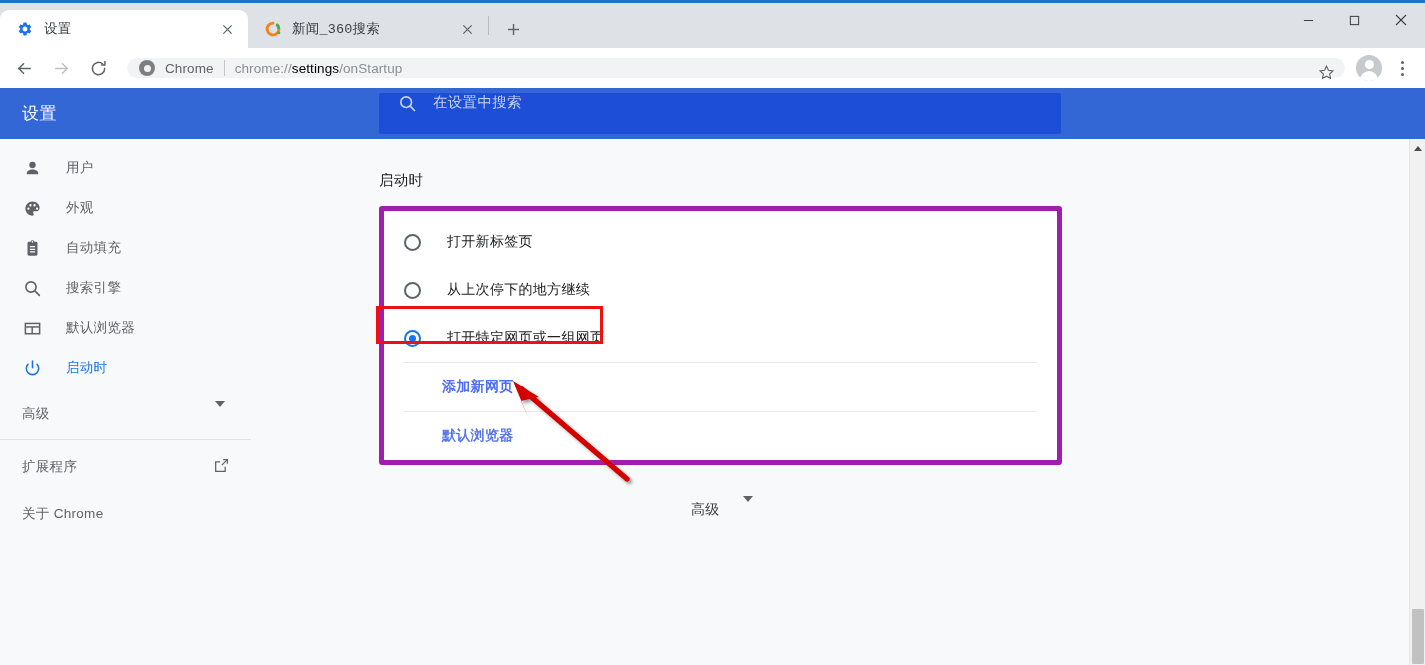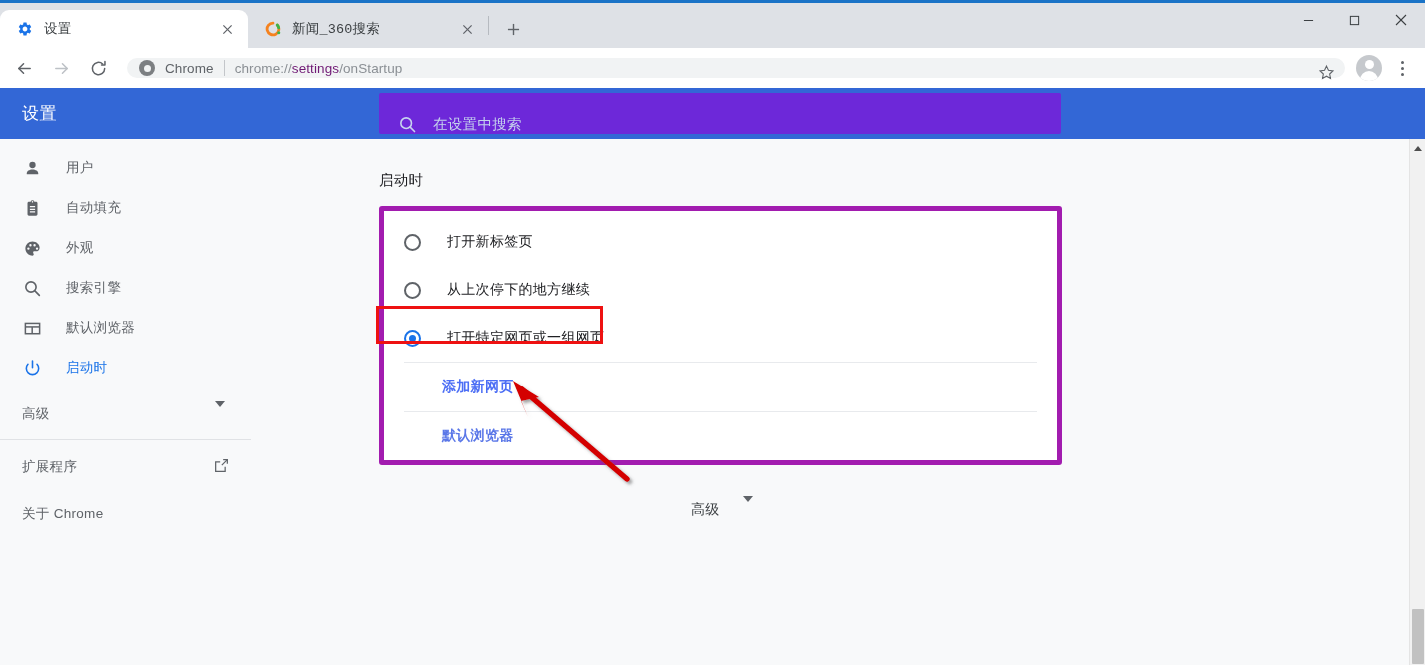--- a/index.html
+++ b/index.html
@@ -131,21 +131,21 @@
     width: 1px; height: 16px;
     background: #c3c6ca;
     margin: 0 10px;
   }
   .omni-url {
     font-size: 13.5px;
     color: #8a8f94;
     white-space: nowrap;
     letter-spacing: .1px;
   }
-  .omni-url b { color: #701a75; font-weight: 400; }
+  .omni-url b { color: #000000; font-weight: 400; }
   .star-btn {
     position: absolute; right: 8px; top: 3px;
     width: 22px; height: 22px;
     display: flex; align-items: center; justify-content: center;
     color: #5f6368;
   }
   .avatar {
     width: 26px; height: 26px;
     flex: 0 0 26px;
     border-radius: 50%;
@@ -188,23 +188,23 @@
   }
   .settings-title {
     margin-left: 22px;
     font-size: 17px;
     color: #ffffff;
     letter-spacing: .4px;
   }
   .settings-search {
     position: absolute; left: 379px; top: 90px;
     width: 682px; height: 41px;
-    background: #6d28d9;
+    background: #1d4ed8;
     border-radius: 2px;
-    display: flex; align-items: flex-end;
+    display: flex; align-items: flex-start;
     padding-left: 18px;
   }
   .settings-search .sicon {
     width: 20px; height: 20px;
     margin-right: 16px;
     color: #c7d4ef;
     display: flex; align-items: center; justify-content: center;
   }
   .settings-search .splaceholder {
     font-size: 14.5px;
@@ -507,33 +507,33 @@
             <circle cx="12" cy="7.6" r="4"></circle>
             <path d="M12 13.4c-4 0-7.2 2.1-7.2 4.6v1.4h14.4v-1.4c0-2.5-3.2-4.6-7.2-4.6z"></path>
           </svg>
         </span>
         <span>用户</span>
       </div>
 
       <div class="side-item">
         <span class="si">
           <svg width="19" height="19" viewBox="0 0 24 24" fill="#5f6368">
+            <path d="M12 3C7 3 3 7 3 12s4 9 9 9c.9 0 1.6-.7 1.6-1.6 0-.4-.2-.8-.4-1.1-.3-.3-.4-.7-.4-1.1 0-.9.7-1.6 1.6-1.6h1.9c2.6 0 4.7-2.1 4.7-4.7C21 6.7 17 3 12 3zM6.8 13.6a1.5 1.5 0 1 1 0-3 1.5 1.5 0 0 1 0 3zm2.6-4.2a1.5 1.5 0 1 1 0-3 1.5 1.5 0 0 1 0 3zm5.2 0a1.5 1.5 0 1 1 0-3 1.5 1.5 0 0 1 0 3zm3.1 4.2a1.5 1.5 0 1 1 0-3 1.5 1.5 0 0 1 0 3z"></path>
+          </svg>
+        </span>
+        <span>外观</span>
+      </div>
+
+      <div class="side-item">
+        <span class="si">
+          <svg width="19" height="19" viewBox="0 0 24 24" fill="#5f6368">
             <path d="M16.5 3.4h-2.1a2.5 2.5 0 0 0-4.8 0H7.5c-1 0-1.8.8-1.8 1.8v14c0 1 .8 1.8 1.8 1.8h9c1 0 1.8-.8 1.8-1.8v-14c0-1-.8-1.8-1.8-1.8zM12 2.6a1 1 0 1 1 0 2 1 1 0 0 1 0-2zm3.3 14.6H8.7v-1.6h6.6v1.6zm0-3.4H8.7v-1.6h6.6v1.6zm0-3.4H8.7V8.8h6.6v1.6z"></path>
           </svg>
         </span>
         <span>自动填充</span>
-      </div>
-
-      <div class="side-item">
-        <span class="si">
-          <svg width="19" height="19" viewBox="0 0 24 24" fill="#5f6368">
-            <path d="M12 3C7 3 3 7 3 12s4 9 9 9c.9 0 1.6-.7 1.6-1.6 0-.4-.2-.8-.4-1.1-.3-.3-.4-.7-.4-1.1 0-.9.7-1.6 1.6-1.6h1.9c2.6 0 4.7-2.1 4.7-4.7C21 6.7 17 3 12 3zM6.8 13.6a1.5 1.5 0 1 1 0-3 1.5 1.5 0 0 1 0 3zm2.6-4.2a1.5 1.5 0 1 1 0-3 1.5 1.5 0 0 1 0 3zm5.2 0a1.5 1.5 0 1 1 0-3 1.5 1.5 0 0 1 0 3zm3.1 4.2a1.5 1.5 0 1 1 0-3 1.5 1.5 0 0 1 0 3z"></path>
-          </svg>
-        </span>
-        <span>外观</span>
       </div>
 
       <div class="side-item">
         <span class="si">
           <svg width="19" height="19" viewBox="0 0 20 20" fill="none" stroke="#5f6368" stroke-width="1.7" stroke-linecap="round">
             <circle cx="8.4" cy="8.4" r="5.4"></circle>
               <line x1="12.5" y1="12.5" x2="17.2" y2="17.2"></line>
           </svg>
         </span>
         <span>搜索引擎</span>

